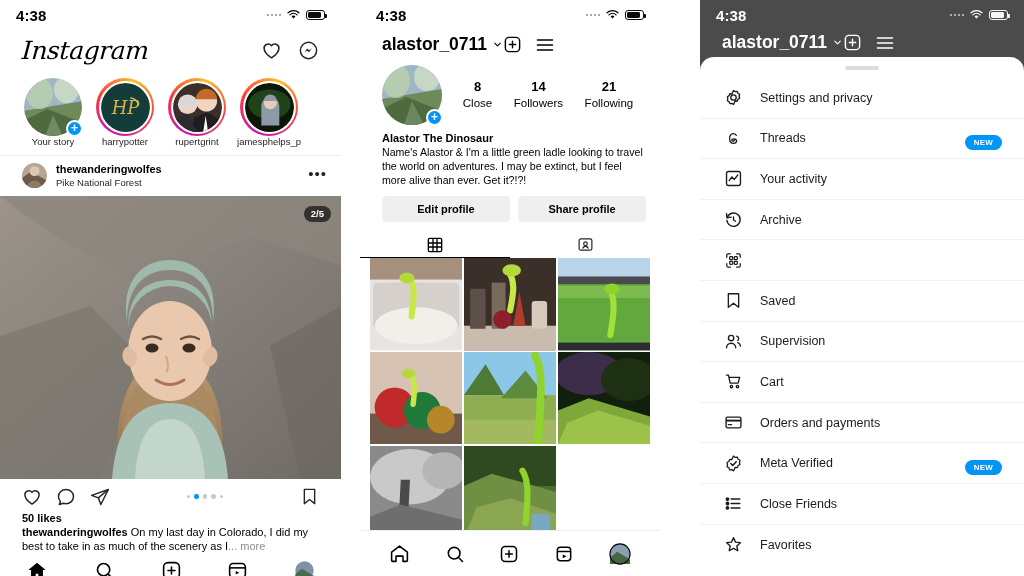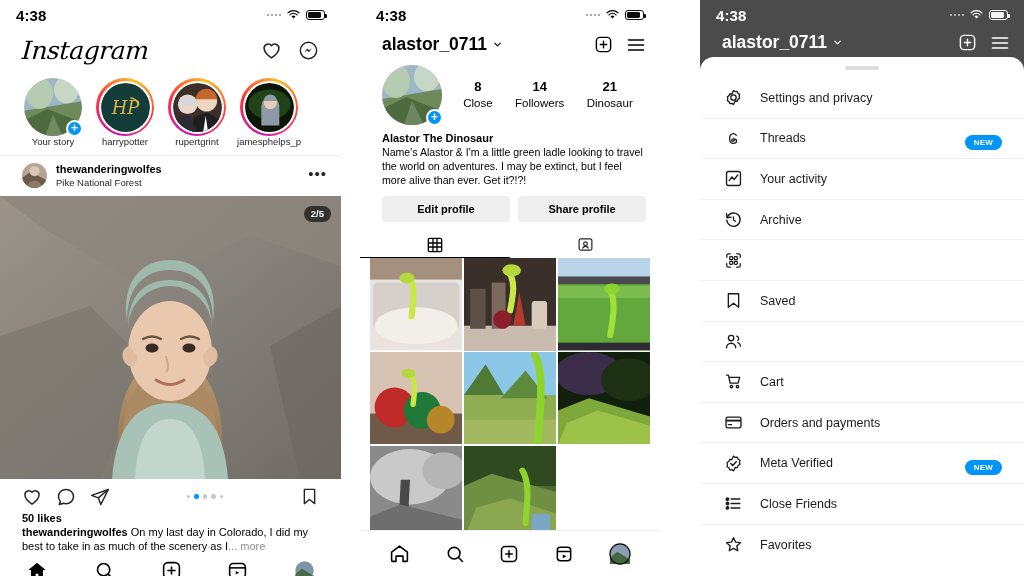--- a/index.html
+++ b/index.html
@@ -82,21 +82,21 @@
   .carousel-dots i.on { background:#0095f6; }
   .carousel-dots i.sm { width:3.2px; height:3.2px; }
   .likes { font-size:11px; font-weight:700; padding:3px 22px 1px; color:#000; }
   .caption { font-size:11px; color:#000; padding:0 22px; line-height:1.32; }
   .caption b { font-weight:700; }
   .caption .more { color:#8e8e8e; }
 
   .tabbar { display:flex; align-items:center; justify-content:space-between; padding:6px 26px 0; }
 
   
-  .prof-head { display:flex; align-items:center; justify-content:space-between; padding:4px 14px 6px 22px; }
+  .prof-head { display:flex; align-items:center; padding:4px 14px 6px 22px; }
   .prof-user { display:flex; align-items:center; gap:5px; font-size:17.5px; font-weight:700; color:#000; }
   .prof-actions { display:flex; align-items:center; gap:13px; }
 
   .prof-top { display:flex; align-items:center; padding:4px 16px 0 22px; }
   .prof-av-wrap { position:relative; width:60px; height:60px; flex:none; }
   .prof-av { width:60px; height:60px; border-radius:50%; overflow:hidden; }
   .prof-stats { display:flex; flex:1; justify-content:space-around; padding-left:10px; }
   .stat { text-align:center; }
   .stat-num { font-size:13px; font-weight:700; color:#000; line-height:1.25; }
   .stat-lbl { font-size:11.5px; color:#000; line-height:1.3; }
@@ -434,21 +434,21 @@
         <div class="stat">
           <div class="stat-num">8</div>
           <div class="stat-lbl">Close</div>
         </div>
         <div class="stat">
           <div class="stat-num">14</div>
           <div class="stat-lbl">Followers</div>
         </div>
         <div class="stat">
           <div class="stat-num">21</div>
-          <div class="stat-lbl">Dinosaur</div>
+          <div class="stat-lbl">Following</div>
         </div>
       </div>
     </div>
 
     <div class="prof-name">Alastor The Dinosaur</div>
     <div class="prof-bio">Name's Alastor &amp; I'm a little green ladle looking to travel the world on adventures. I may be extinct, but I feel more alive than ever. Get it?!?!</div>
 
     <div class="prof-btns">
       <div class="pbtn">Edit profile</div>
       <div class="pbtn">Share profile</div>
@@ -714,20 +714,21 @@
       </div>
 
       <div class="mrow">
         <span class="mico">
           <svg width="19" height="19" viewBox="0 0 24 24" fill="none" stroke="#1b1b1b" stroke-width="1.7">
               <circle cx="9" cy="7.6" r="3.4"></circle>
               <path d="M3.2 20a5.8 5.8 0 0 1 11.6 0" stroke-linecap="round"></path>
               <path d="M16 5.2a3.2 3.2 0 0 1 1.4 5.6M17.4 13.5a5.2 5.2 0 0 1 3.4 4.4" stroke-linecap="round"></path>
             </svg>
         </span>
+        <span class="mlbl">Supervision</span>
       </div>
 
       <div class="mrow">
         <span class="mico">
           <svg width="19" height="19" viewBox="0 0 24 24" fill="none" stroke="#1b1b1b" stroke-width="1.7">
               <path d="M3.2 4h2.4l2.2 10h10l2-7.2H6.6" stroke-linejoin="round" stroke-linecap="round"></path>
               <circle cx="9.4" cy="18.4" r="1.5"></circle>
               <circle cx="17" cy="18.4" r="1.5"></circle>
             </svg>
         </span>

